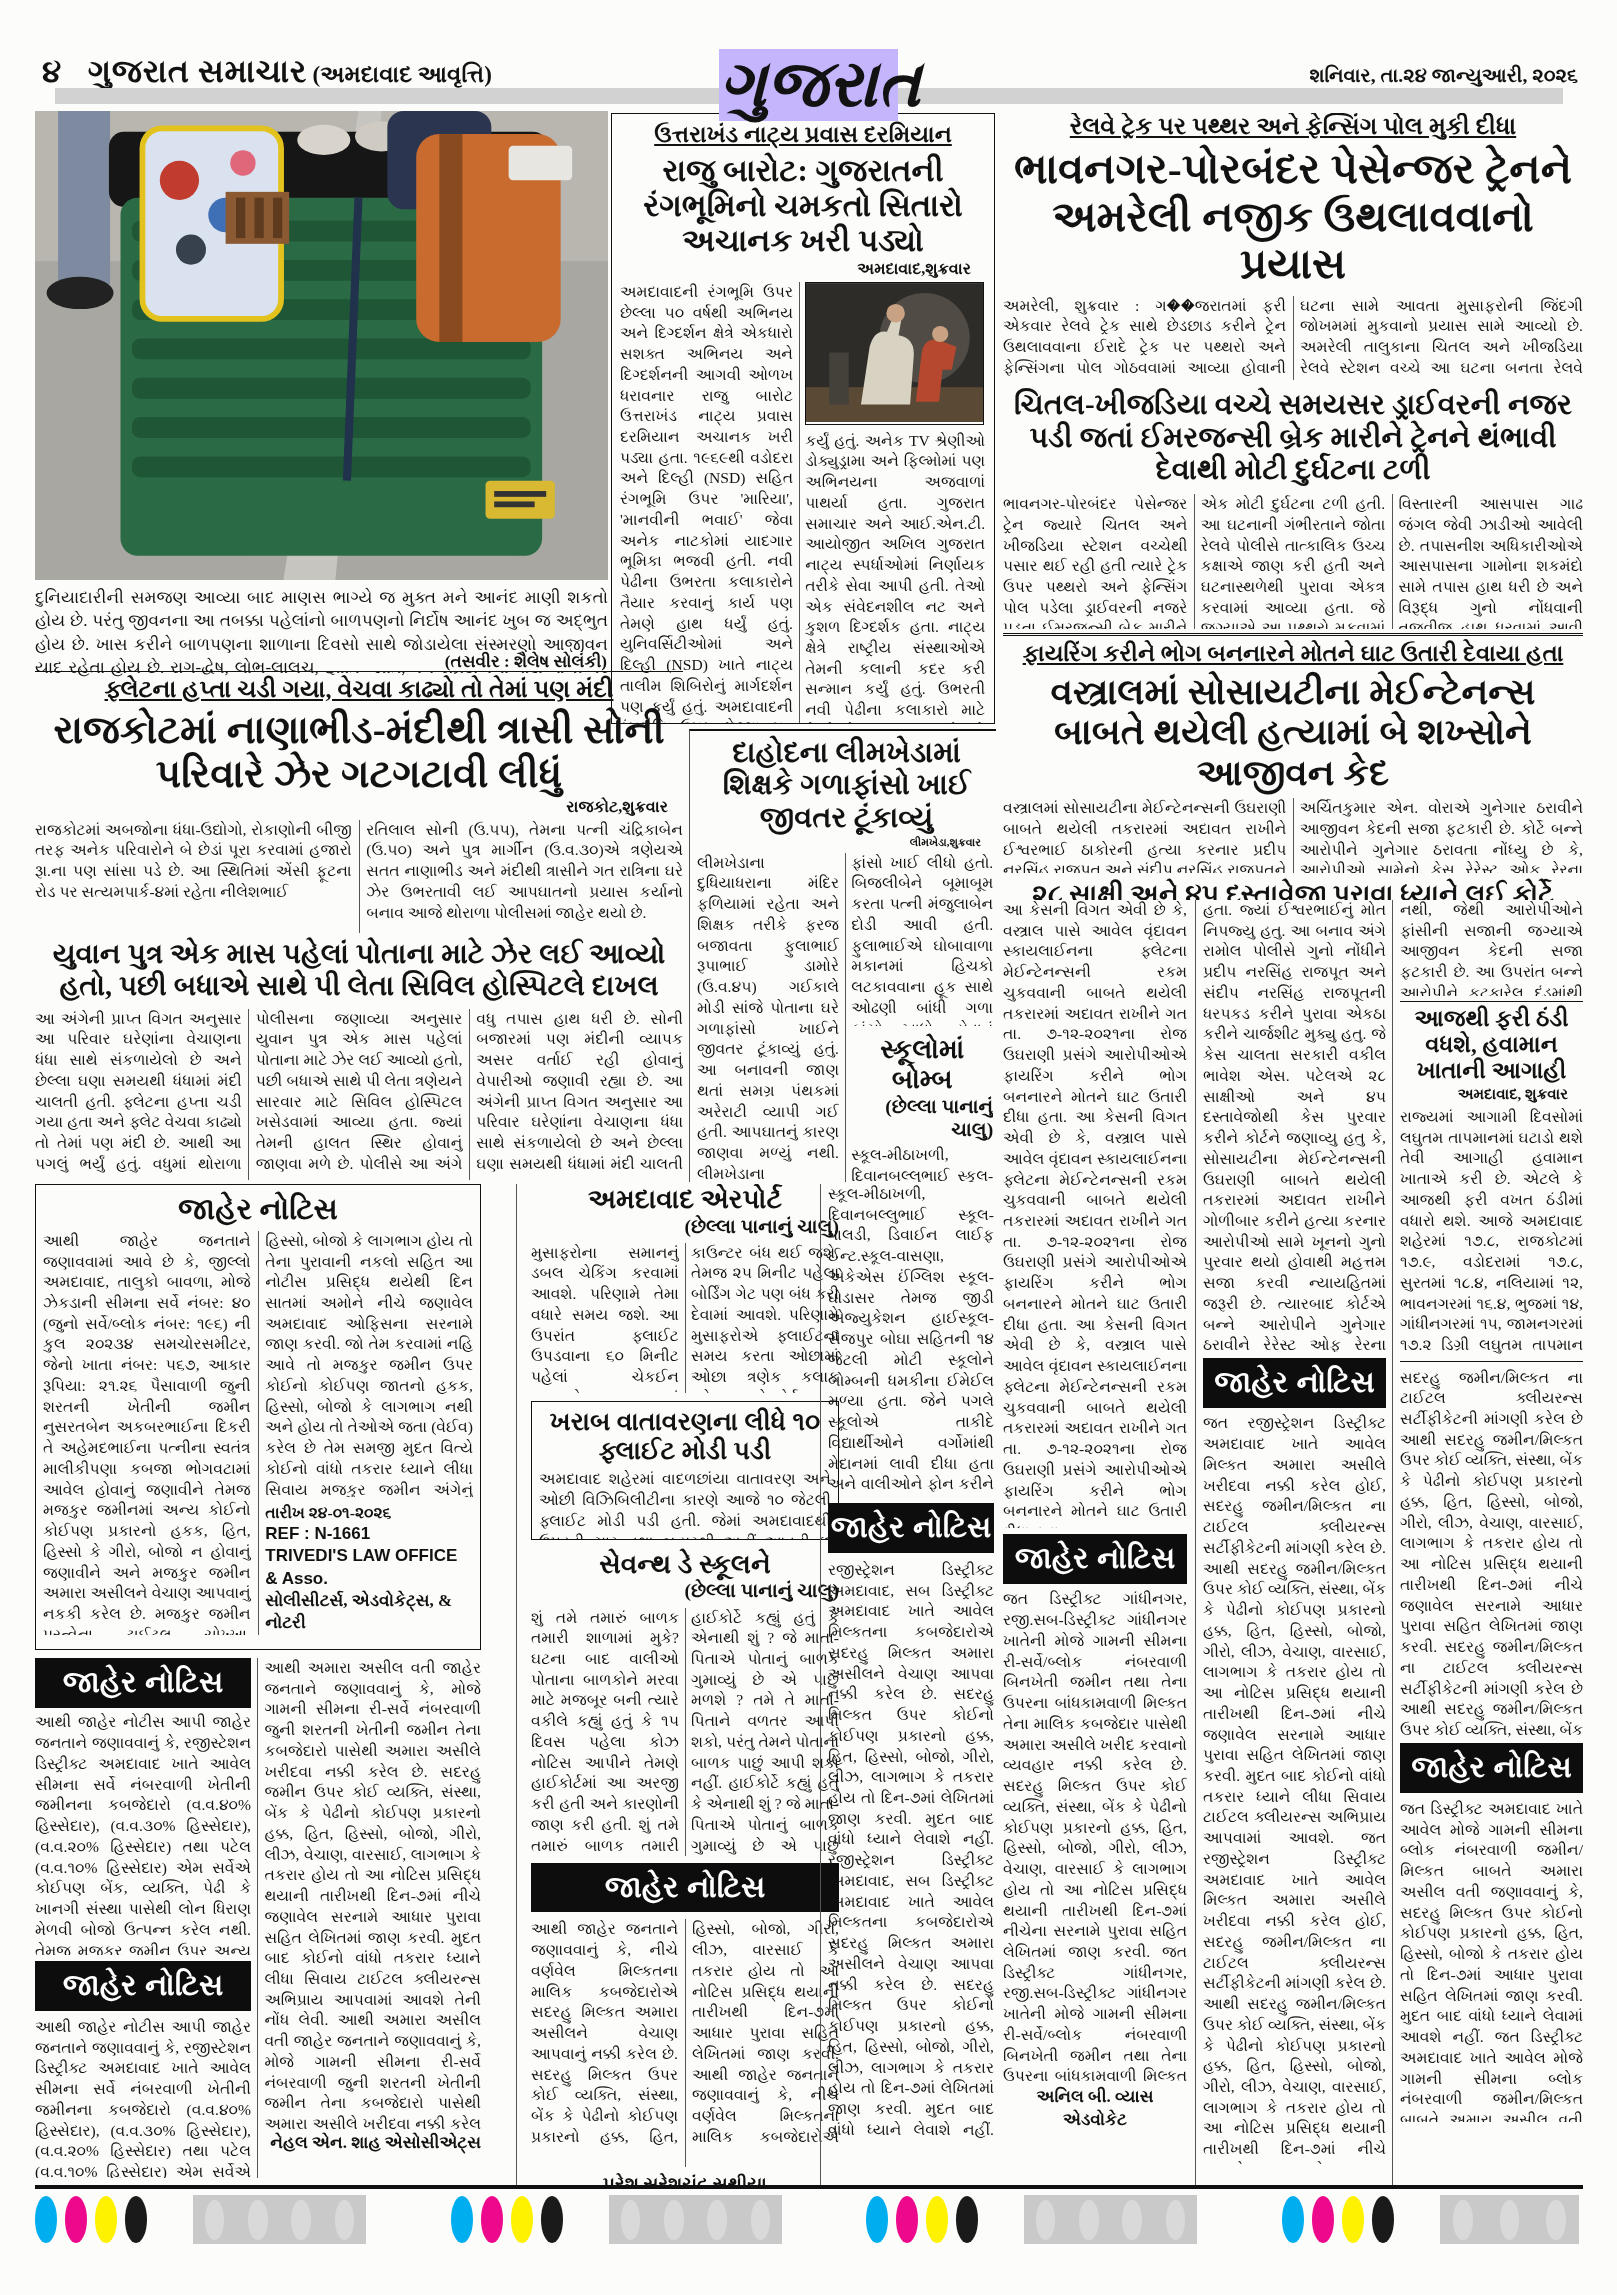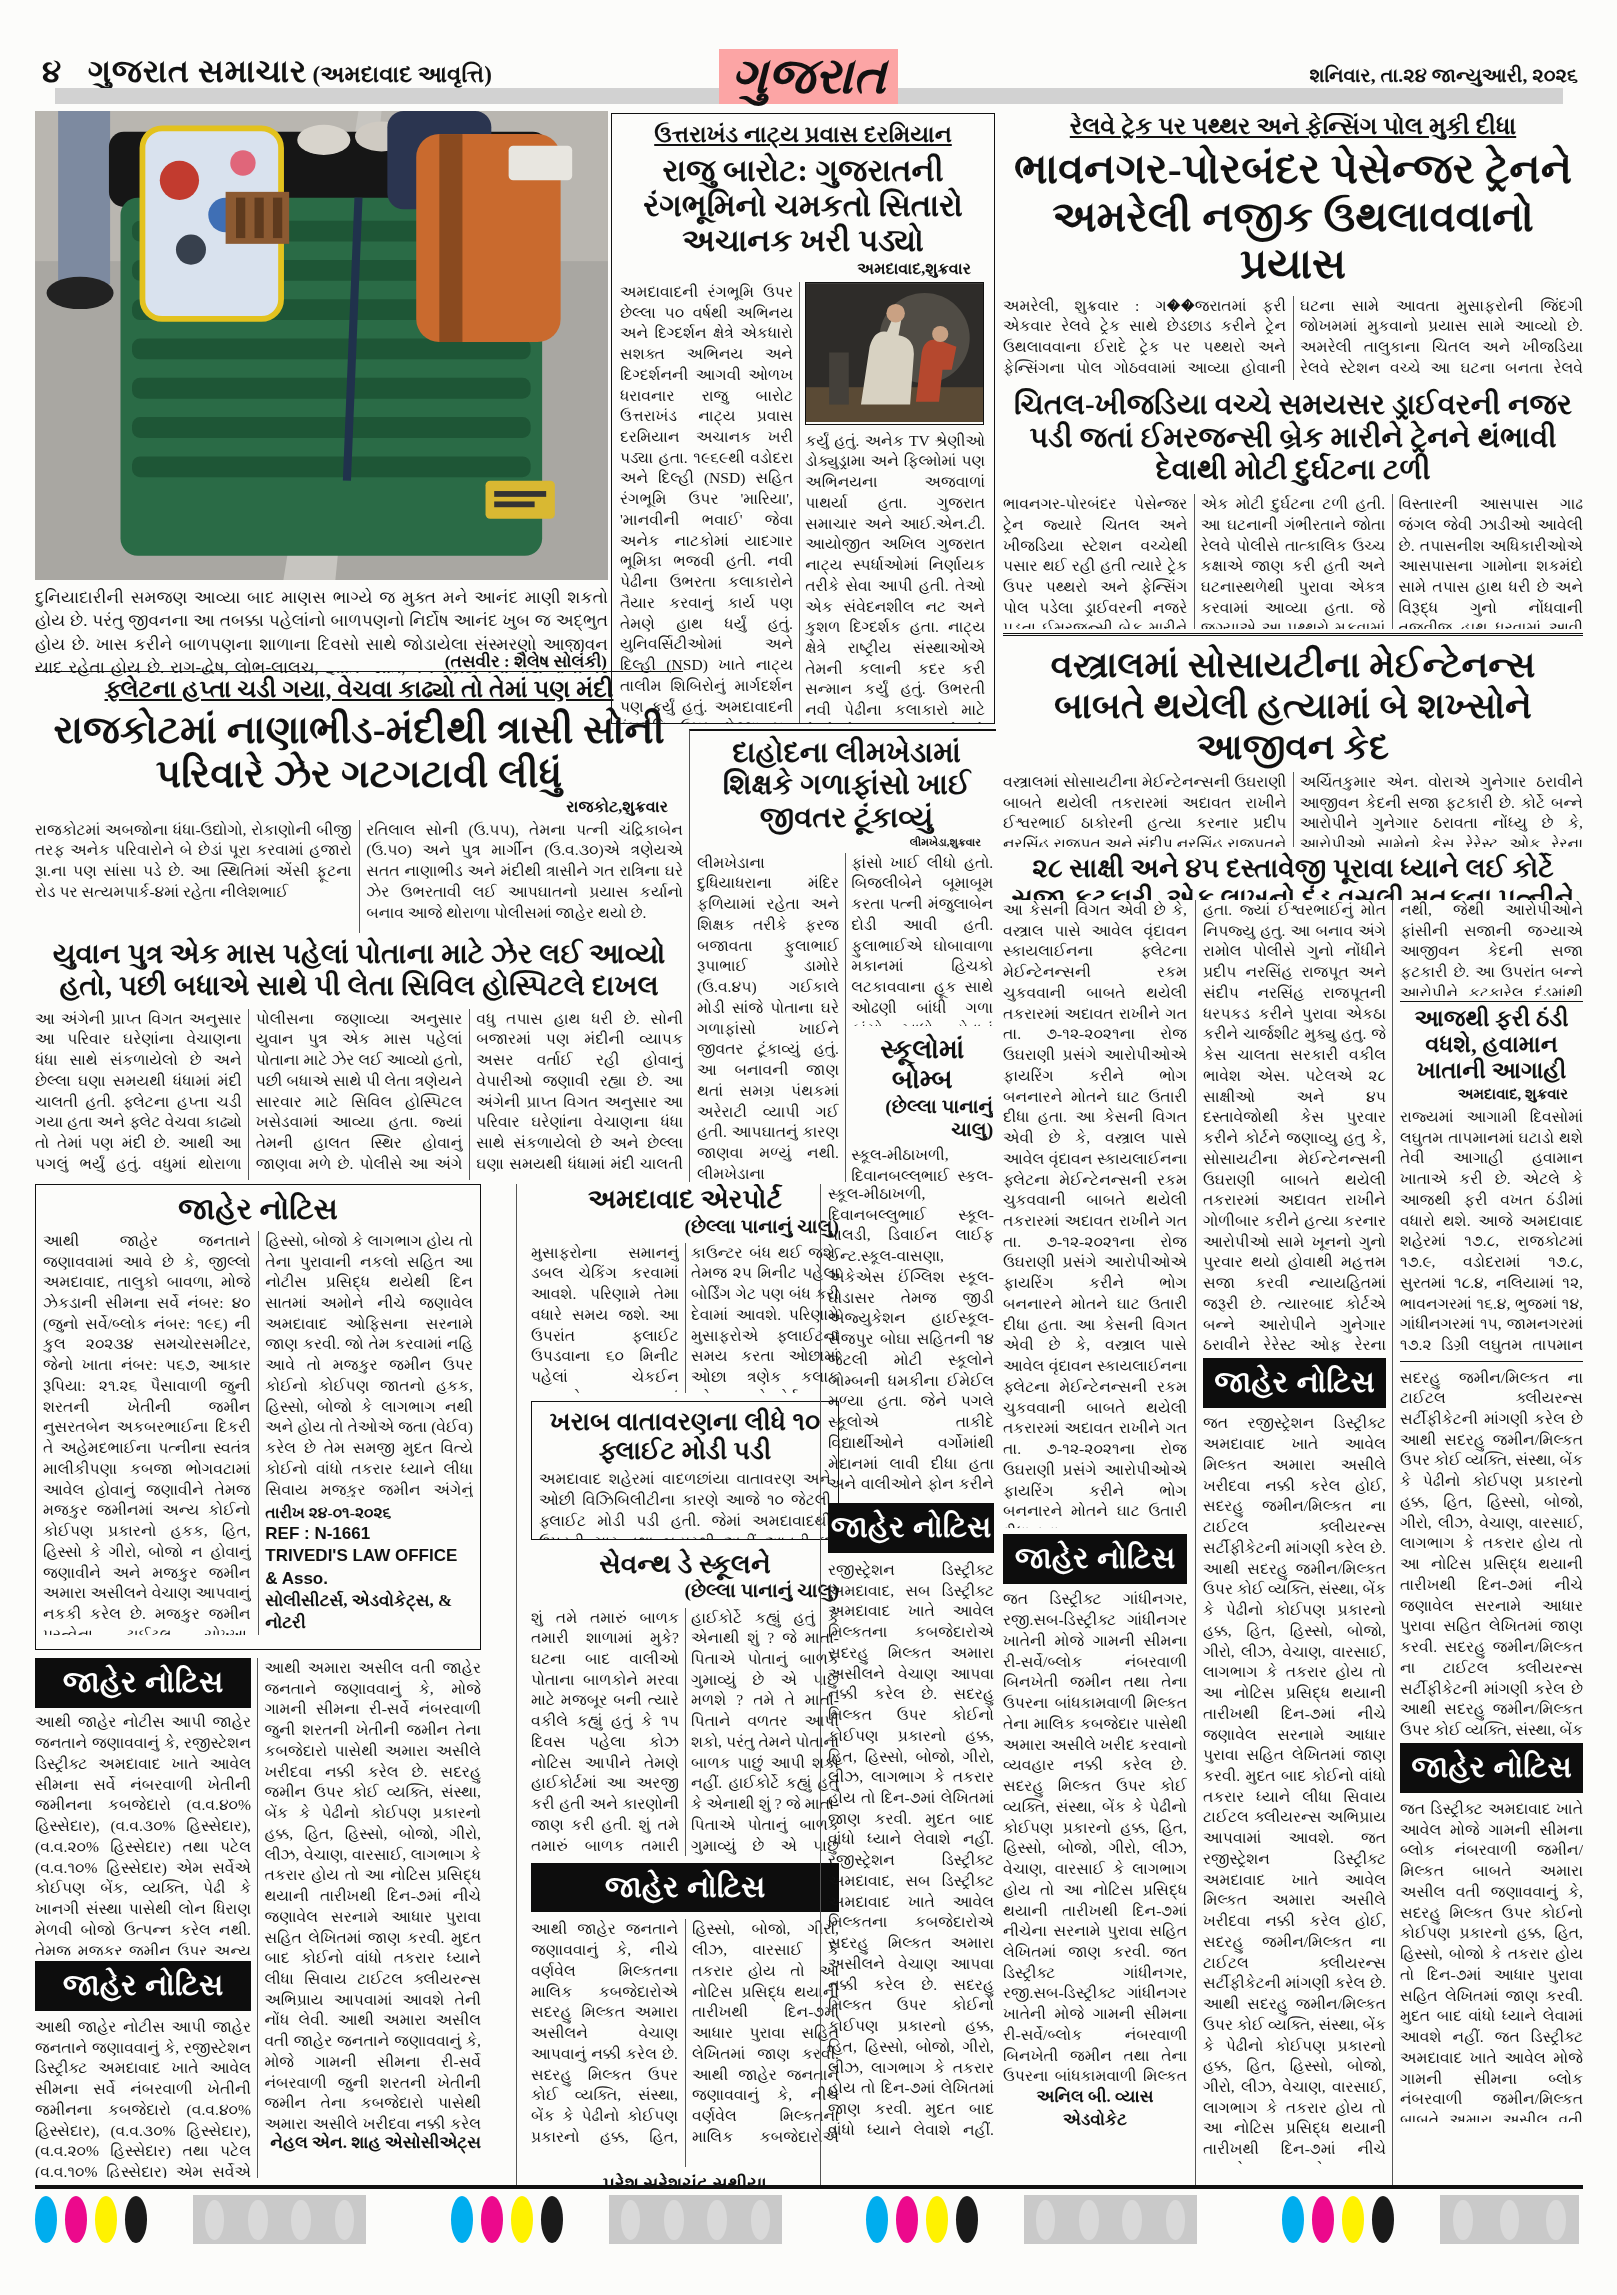--- a/index.html
+++ b/index.html
@@ -38,21 +38,21 @@
 <div class="page">
 
   <div class="abs" style="top:53px;left:42px;width:1536px;height:34px;display:flex;align-items:flex-end;">
     <div class="b" style="font-size:31px;line-height:1;">૪</div>
     <div class="b" style="font-size:32px;line-height:1;margin-left:26.6px;letter-spacing:0.6px;">ગુજરાત સમાચાર</div>
     <div class="b" style="font-size:23px;line-height:1.1;margin-left:5.8px;">(અમદાવાદ આવૃત્તિ)</div>
     <div style="flex:1"></div>
     <div class="b" style="font-size:19.6px;line-height:1.2;">શનિવાર, તા.૨૪ જાન્યુઆરી, ૨૦૨૬</div>
   </div>
   <div class="abs graybar" style="top:88px;left:55px;width:1508px;height:16px;"></div>
-  <div class="abs ctr b" style="top:49px;left:719px;width:179px;font-size:50px;font-style:italic;background:#fca5a5;z-index:2;line-height:1.1;">ગુજરાત</div>
+  <div class="abs ctr b" style="top:49px;left:719px;width:179px;font-size:65px;font-style:italic;background:#c4b5fd;z-index:2;line-height:1.1;">ગુજરાત</div>
 
   <div class="abs" style="top:111px;left:35px;width:573px;height:469px;">
     <svg width="573" height="469" viewBox="0 0 992 812">
       <rect x="0" y="0" width="992" height="812" fill="#a9a7a2"></rect>
       <rect x="0" y="0" width="992" height="260" fill="#b9b6b0"></rect>
       <polygon points="430,812 520,812 600,0 560,0" fill="#c7c5c0"></polygon>
       <rect x="40" y="0" width="90" height="300" fill="#7d8aa0"></rect>
       <ellipse cx="78" cy="315" rx="58" ry="28" fill="#222"></ellipse>
       <rect x="128" y="36" width="760" height="130" rx="26" fill="#161616"></rect>
       <rect x="148" y="150" width="730" height="620" rx="30" fill="#2a6b46"></rect>
@@ -121,20 +121,21 @@
     <div class="flexrow" style="margin-top:8px;height:185px;">
       <div class="body-s clip" style="flex:1;">ભાવનગર-પોરબંદર પેસેન્જર ટ્રેન જ્યારે ચિતલ અને ખીજડિયા સ્ટેશન વચ્ચેથી પસાર થઈ રહી હતી ત્યારે ટ્રેક ઉપર પથ્થરો અને ફેન્સિંગ પોલ પડેલા ડ્રાઈવરની નજરે પડતા ઈમરજન્સી બ્રેક મારીને ટ્રેનને થંભાવી દેવામાં આવી હતી. લોકો પાઈલટની આ સમયસૂચકતાને કારણે</div>
       <div style="width:0.6px;background:#555;margin:0 6.4px;"></div>
       <div class="body-s clip" style="flex:1;">એક મોટી દુર્ઘટના ટળી હતી. આ ઘટનાની ગંભીરતાને જોતા રેલવે પોલીસે તાત્કાલિક ઉચ્ચ કક્ષાએ જાણ કરી હતી અને ઘટનાસ્થળેથી પુરાવા એકત્ર કરવામાં આવ્યા હતા. જે જગ્યાએ આ પથ્થરો મૂકવામાં આવ્યા હતા, તે</div>
       <div style="width:0.6px;background:#555;margin:0 6.4px;"></div>
       <div class="body-s clip" style="flex:1;">વિસ્તારની આસપાસ ગાઢ જંગલ જેવી ઝાડીઓ આવેલી છે. તપાસનીશ અધિકારીઓએ આસપાસના ગામોના શકમંદો સામે તપાસ હાથ ધરી છે અને વિરૂદ્ધ ગુનો નોંધવાની તજવીજ હાથ ધરવામાં આવી છે.</div>
     </div>
   </div>
 
   <div class="abs clip" style="top:633px;left:1003px;width:580px;height:267px;border-top:3.5px double #111;padding-top:4.6px;box-sizing:border-box;">
+    <div class="kick" style="font-size:23px;">ફાયરિંગ કરીને ભોગ બનનારને મોતને ઘાટ ઉતારી દેવાયા હતા</div>
     <div class="hl" style="font-size:36px;margin-top:4.6px;">વસ્ત્રાલમાં સોસાયટીના મેઈન્ટેનન્સ બાબતે થયેલી હત્યામાં બે શખ્સોને આજીવન કેદ</div>
     <div class="flexrow" style="margin-top:4.6px;height:75px;">
       <div class="body-s clip" style="flex:1;">વસ્ત્રાલમાં સોસાયટીના મેઈન્ટેનન્સની ઉઘરાણી બાબતે થયેલી તકરારમાં અદાવત રાખીને ઈશ્વરભાઈ ઠાકોરની હત્યા કરનાર પ્રદીપ નરસિંહ રાજપૂત અને સંદીપ નરસિંહ રાજપૂતને અધિક સત્ર ન્યાયાધીશ</div>
       <div style="width:0.6px;background:#555;margin:0 6.4px;"></div>
       <div class="body-s clip" style="flex:1;">અર્ચિતકુમાર એન. વોરાએ ગુનેગાર ઠરાવીને આજીવન કેદની સજા ફટકારી છે. કોર્ટે બન્ને આરોપીને ગુનેગાર ઠરાવતા નોંધ્યુ છે કે, આરોપીઓ સામેનો કેસ રેરેસ્ટ ઓફ રેરના કિસ્સામાં સમાવિષ્ટ થતો નથી, જેથી આરોપીઓને ફાંસીની સજા ફરમાવી શકાય તેમ નથી.</div>
     </div>
     <div class="hl" style="font-size:26.6px;margin-top:5.8px;">૨૮ સાક્ષી અને ૪૫ દસ્તાવેજી પૂરાવા ધ્યાને લઈ કોર્ટે સજા ફટકારી, એક લાખનો દંડ વસૂલી મૃતકના પત્નીને ચૂકવવા હુકમ</div>
   </div>
 
   <div class="abs" style="top:900px;left:1003px;width:580px;height:1286px;">

